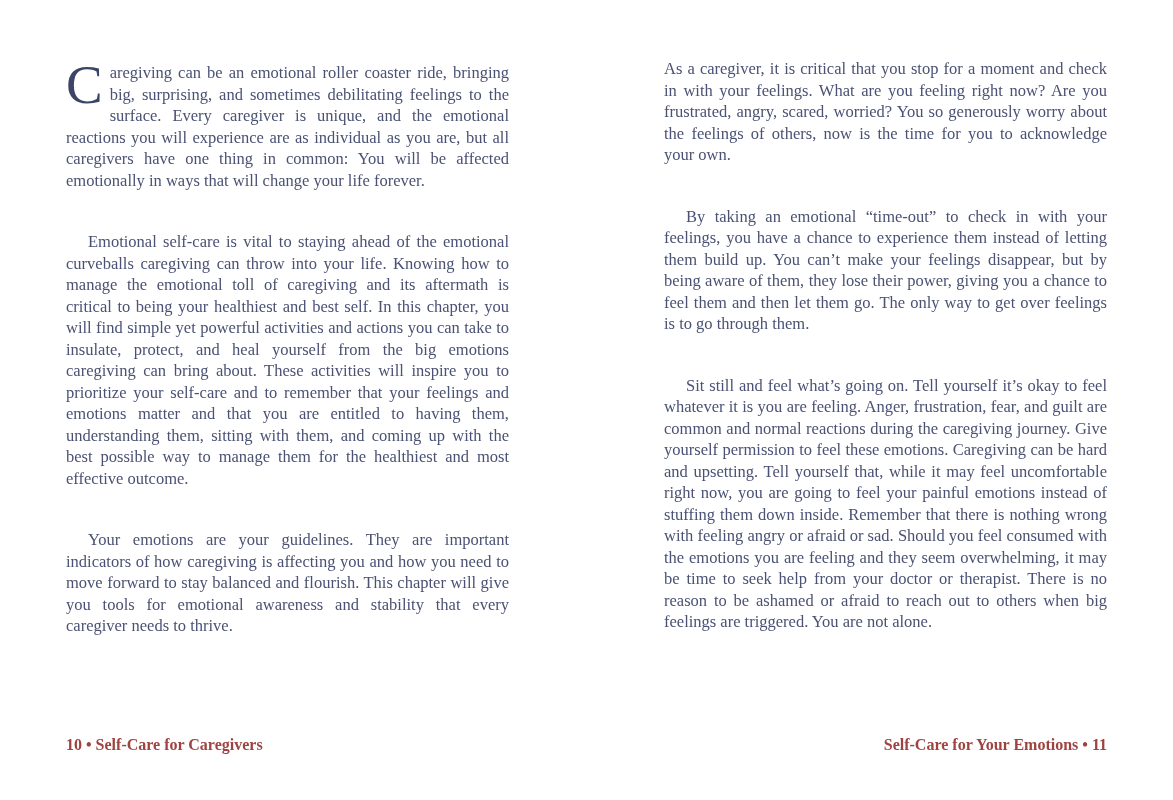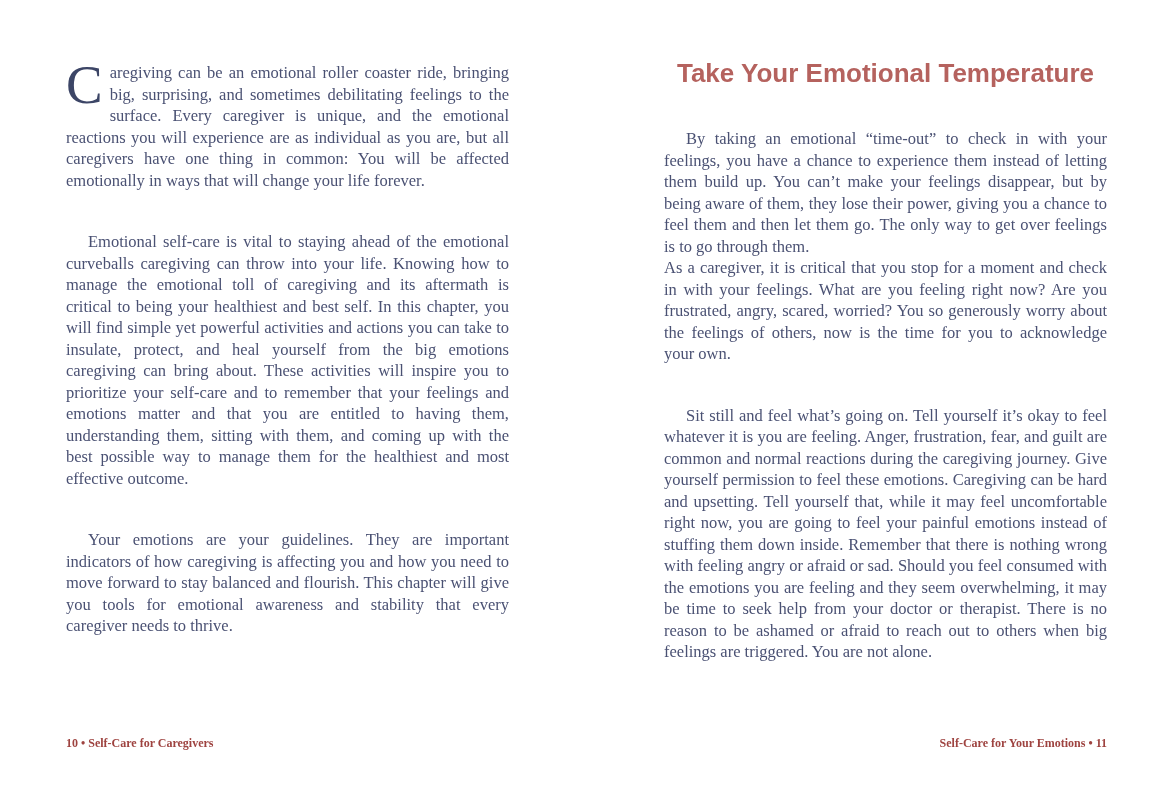--- a/index.html
+++ b/index.html
@@ -52,43 +52,42 @@
     line-height: 30px;
     color: var(--heading);
     text-align: center;
     margin-bottom: 31px;
     text-indent: 0;
   }
 
   .running-footer {
     position: absolute;
     top: 736px;
-    font-size: 12px;
+    font-size: 16px;
     font-weight: bold;
     color: var(--footer);
     font-family: "Liberation Serif", serif;
   }
   .footer-left  { left: 66px; }
   .footer-right { right: 66px; }
 </style>
 </head>
 <body>
 
 <div class="spread">
 
   <div class="page left-page">
     <p class="para"><span class="dropcap">C</span><span>aregiving can be an emotional roller coaster ride, bringing big, surprising, and sometimes debilitating feelings to the surface. Every caregiver is unique, and the emotional reactions you will experience are as individual as you are, but all caregivers have one thing in common: You will be affected emotionally in ways that will change your life forever.</span></p>
     <p class="para indent">Emotional self-care is vital to staying ahead of the emotional curveballs caregiving can throw into your life. Knowing how to manage the emotional toll of caregiving and its aftermath is critical to being your healthiest and best self. In this chapter, you will find simple yet powerful activities and actions you can take to insulate, protect, and heal yourself from the big emotions caregiving can bring about. These activities will inspire you to prioritize your self-care and to remember that your feelings and emotions matter and that you are entitled to having them, understanding them, sitting with them, and coming up with the best possible way to manage them for the healthiest and most effective outcome.</p>
     <p class="para indent">Your emotions are your guidelines. They are important indicators of how caregiving is affecting you and how you need to move forward to stay balanced and flourish. This chapter will give you tools for emotional awareness and stability that every caregiver needs to thrive.</p>
   </div>
 
   <div class="page right-page">
-    <h1 class="chapter-heading">Take Your Emotional Temperature</h1>
+    <p class="para">As a caregiver, it is critical that you stop for a moment and check in with your feelings. What are you feeling right now? Are you frustrated, angry, scared, worried? You so generously worry about the feelings of others, now is the time for you to acknowledge your own.</p>
     <p class="para indent">By taking an emotional “time-out” to check in with your feelings, you have a chance to experience them instead of letting them build up. You can’t make your feelings disappear, but by being aware of them, they lose their power, giving you a chance to feel them and then let them go. The only way to get over feelings is to go through them.</p>
-    <p class="para">As a caregiver, it is critical that you stop for a moment and check in with your feelings. What are you feeling right now? Are you frustrated, angry, scared, worried? You so generously worry about the feelings of others, now is the time for you to acknowledge your own.</p>
     <p class="para indent">Sit still and feel what’s going on. Tell yourself it’s okay to feel whatever it is you are feeling. Anger, frustration, fear, and guilt are common and normal reactions during the caregiving journey. Give yourself permission to feel these emotions. Caregiving can be hard and upsetting. Tell yourself that, while it may feel uncomfortable right now, you are going to feel your painful emotions instead of stuffing them down inside. Remember that there is nothing wrong with feeling angry or afraid or sad. Should you feel consumed with the emotions you are feeling and they seem overwhelming, it may be time to seek help from your doctor or therapist. There is no reason to be ashamed or afraid to reach out to others when big feelings are triggered. You are not alone.</p>
   </div>
 
   <div class="running-footer footer-left">10 • Self-Care for Caregivers</div>
 
   <div class="running-footer footer-right">Self-Care for Your Emotions • 11</div>
 
 </div>
 
 </body></html>

